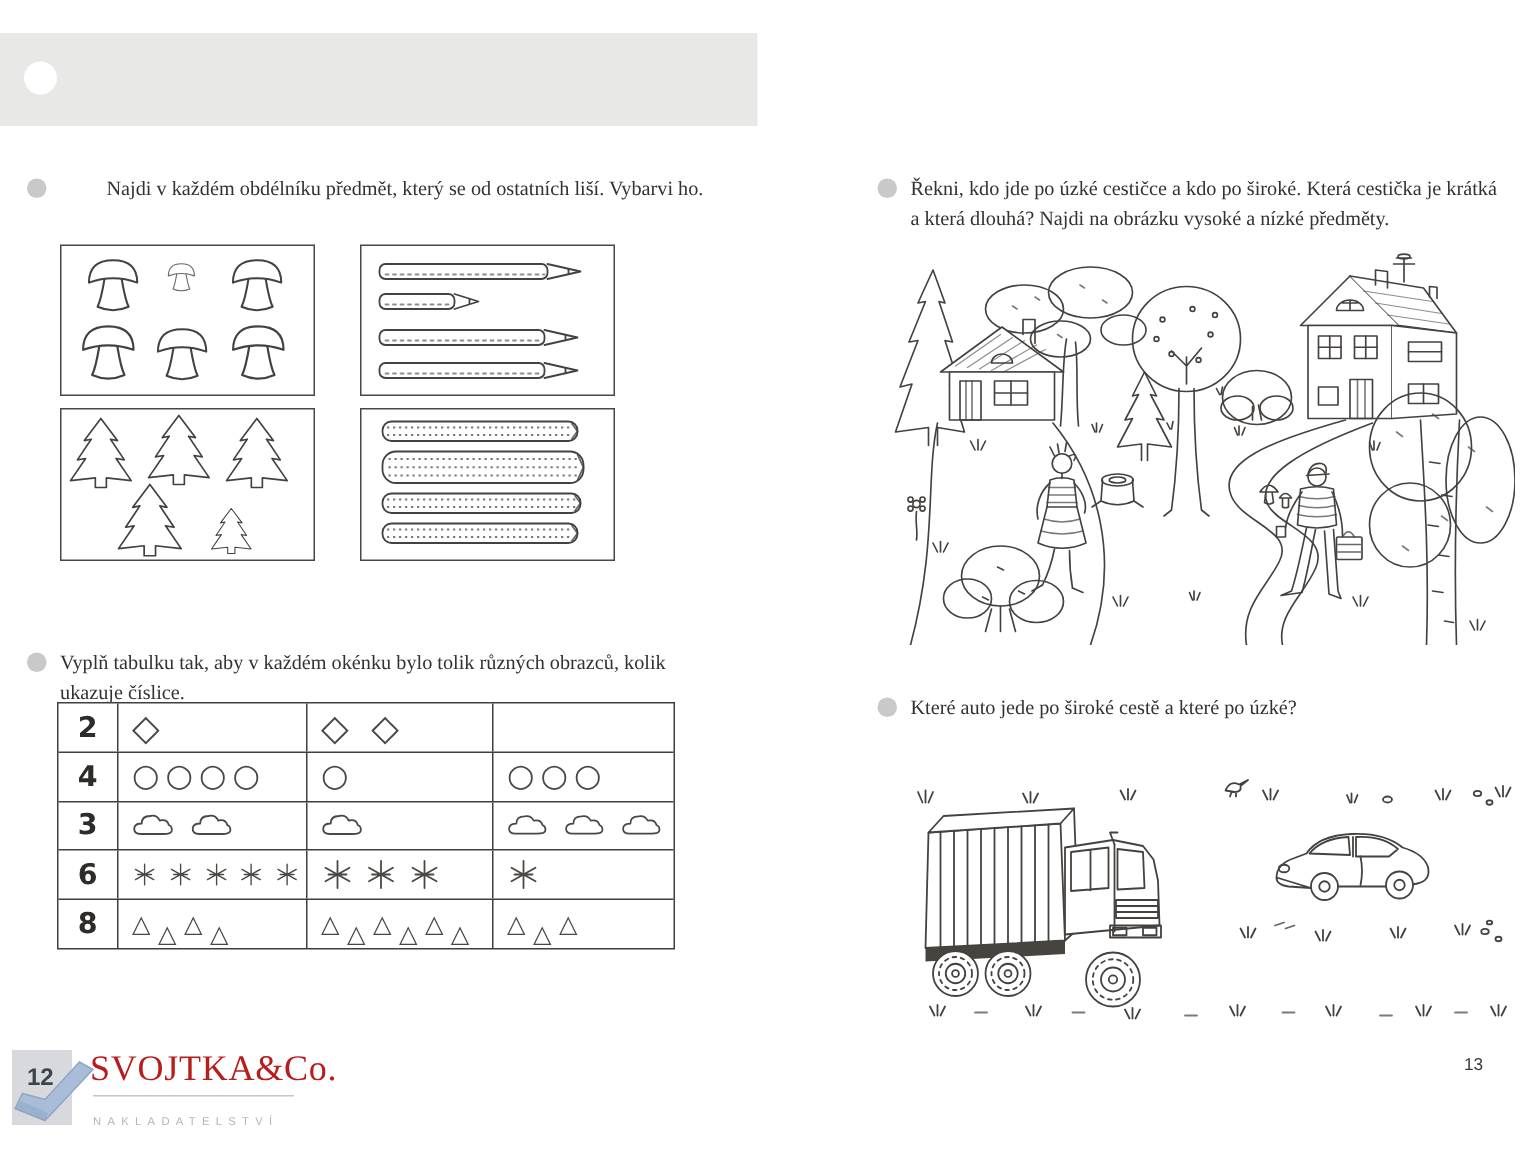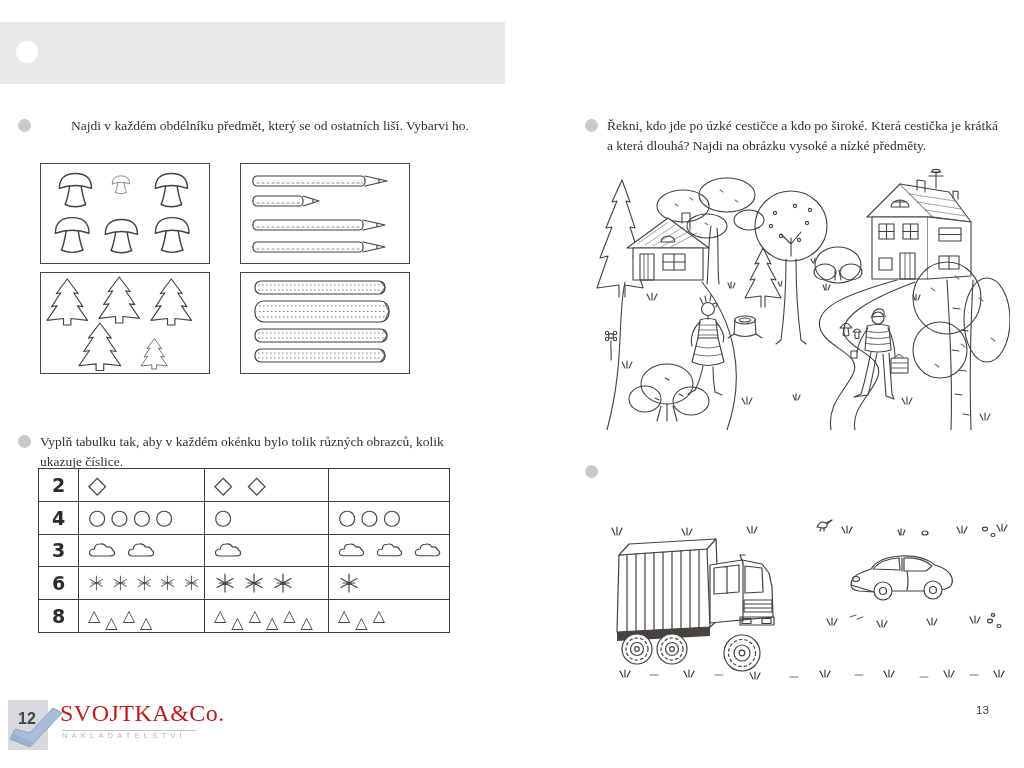--- a/index.html
+++ b/index.html
@@ -36,21 +36,21 @@
   
   .scene{position:absolute;}
   .scene svg{display:block;}
   
   .logo-square{position:absolute;left:8px;top:700px;width:40px;height:50px;background:#d7d9dd;}
   .logo-swoosh{position:absolute;left:2px;top:701px;}
   .logo-pagenum{position:absolute;left:18px;top:710px;font-family:"Liberation Sans",sans-serif;
                 font-size:16px;font-weight:bold;color:#3c444c;z-index:3;}
   .logo-wordmark{position:absolute;left:60px;top:700px;font-size:24px;letter-spacing:.5px;color:#b91c1c;}
   .logo-subtitle{position:absolute;left:62px;top:730px;width:134px;border-top:1px solid #c2c7cc;
-                 padding-top:0;font-family:"Liberation Sans",sans-serif;font-size:7.5px;
+                 padding-top:12px;font-family:"Liberation Sans",sans-serif;font-size:7.5px;
                  letter-spacing:4.2px;color:#b0b6bd;white-space:nowrap;}
   .pagenum-right{position:absolute;left:976px;top:704px;font-family:"Liberation Sans",sans-serif;
                  font-size:11.5px;color:#3b3b3b;}
 </style>
 </head>
 <body>
 
 <div class="sheet">
 
   <div>
@@ -437,20 +437,21 @@
           <path d="M200,232 l-2,-5 M201,232 l0,-6 M203,232 l2,-5"></path>
           <path d="M310,236 l-3,-6 M312,236 l0,-7 M314,236 l3,-6"></path>
           <path d="M388,252 l-3,-6 M390,252 l0,-7 M392,252 l3,-6"></path>
           <path d="M185,118 l-2,-4 M186,118 l1,-5 M218,95 l-2,-4 M219,95 l1,-5"></path>
         </g>
       </svg>
     </div>
 
     <div class="task" style="left:585px;top:462px;width:420px;">
       <span class="bullet"></span>
+      <p class="task-text">Které auto jede po široké cestě a které po úzké?</p>
     </div>
 
     <div class="scene" style="left:595px;top:505px;">
       <svg width="420" height="180" viewBox="0 0 420 180">
         <g fill="none" stroke="#45413e" stroke-width="1.2" stroke-linecap="round" stroke-linejoin="round">
 
           <path d="M24,50 L112,44 L115,122 L22,127 Z" fill="#fff"></path>
           <path d="M24,50 L34,39 L121,34 L112,44 Z" fill="#fff"></path>
           <path d="M121,34 L124,114 L115,122"></path>
           <path d="M32,49.5 V126.5 M41,48.8 V126 M50,48.2 V125.5 M59,47.6 V125 M68,47 V124.5 M77,46.4 V124.2 M86,45.8 V123.8 M95,45.2 V123.4 M104,44.6 V123"></path>

